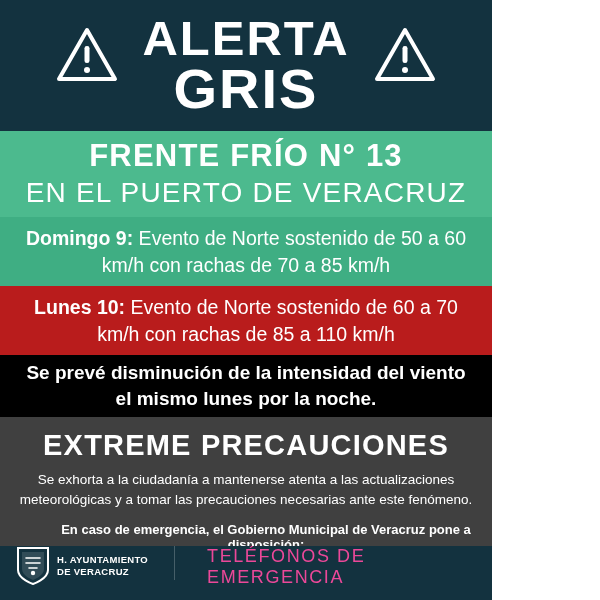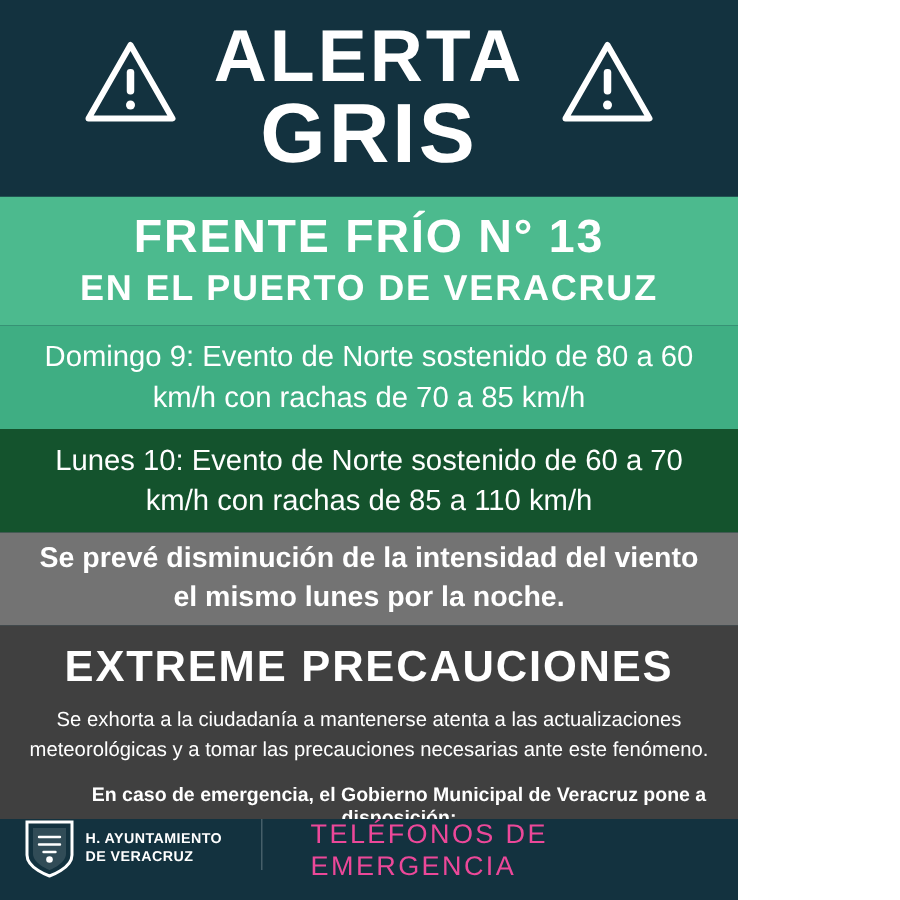--- a/index.html
+++ b/index.html
@@ -65,43 +65,43 @@
     background: #4cba8e;
     height: 86px;
   }
   .band-title {
     font-size: 31px;
     font-weight: bold;
     letter-spacing: 1.2px;
     line-height: 1.1;
   }
   .band-sub {
-    font-size: 24px;
-    font-weight: bold;
+    font-size: 28px;
+    font-weight: normal;
     letter-spacing: 1.2px;
     margin-top: 3px;
   }
   .band-2 {
     background: #3fae83;
     height: 69px;
   }
   .band-3 {
-    background: #14532d;
+    background: #b91c1c;
     height: 69px;
   }
   .band-4 {
-    background: #737373;
+    background: #000000;
     height: 62px;
   }
   .band-text {
     font-size: 19.5px;
     line-height: 1.38;
     max-width: 545px;
   }
-  .band-text b { font-weight: normal; }
+  .band-text b { font-weight: bold; }
   .band-text.bold-all { font-weight: bold; font-size: 19px; }
 
   
   .band-5 {
     background: #404040;
     height: 117px;
     justify-content: flex-start;
     padding-top: 12px;
   }
   .precaution-title {
@@ -201,21 +201,21 @@
     </svg>
   </div>
 
   <div class="band band-1">
     <div class="band-title">FRENTE FRÍO N° 13</div>
     <div class="band-sub">EN EL PUERTO DE VERACRUZ</div>
   </div>
 
   <div class="band band-2">
     <div class="band-text">
-      <b>Domingo 9:</b><span> Evento de Norte sostenido de 80 a 60 km/h con rachas de 70 a 85 km/h</span>
+      <b>Domingo 9:</b><span> Evento de Norte sostenido de 50 a 60 km/h con rachas de 70 a 85 km/h</span>
     </div>
   </div>
 
   <div class="band band-3">
     <div class="band-text">
       <b>Lunes 10:</b><span> Evento de Norte sostenido de 60 a 70 km/h con rachas de 85 a 110 km/h</span>
     </div>
   </div>
 
   <div class="band band-4">

